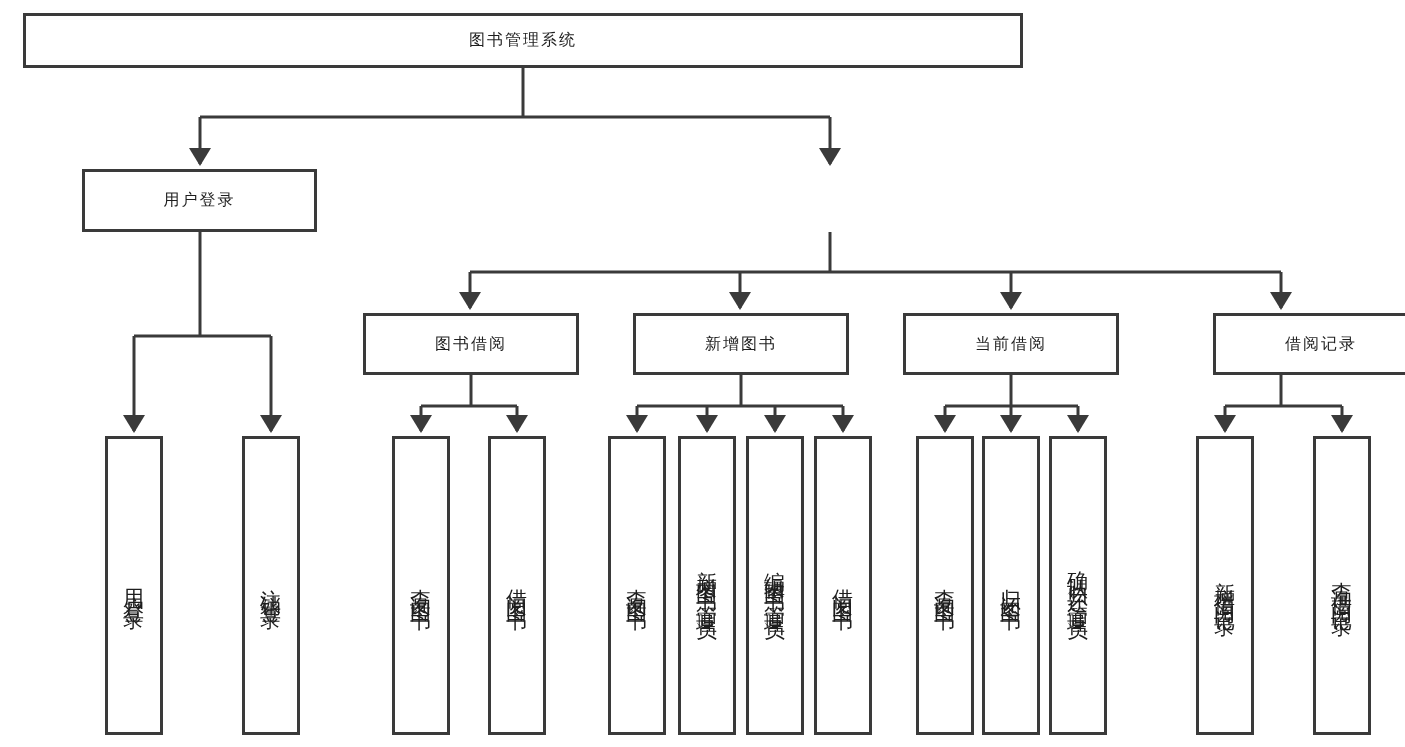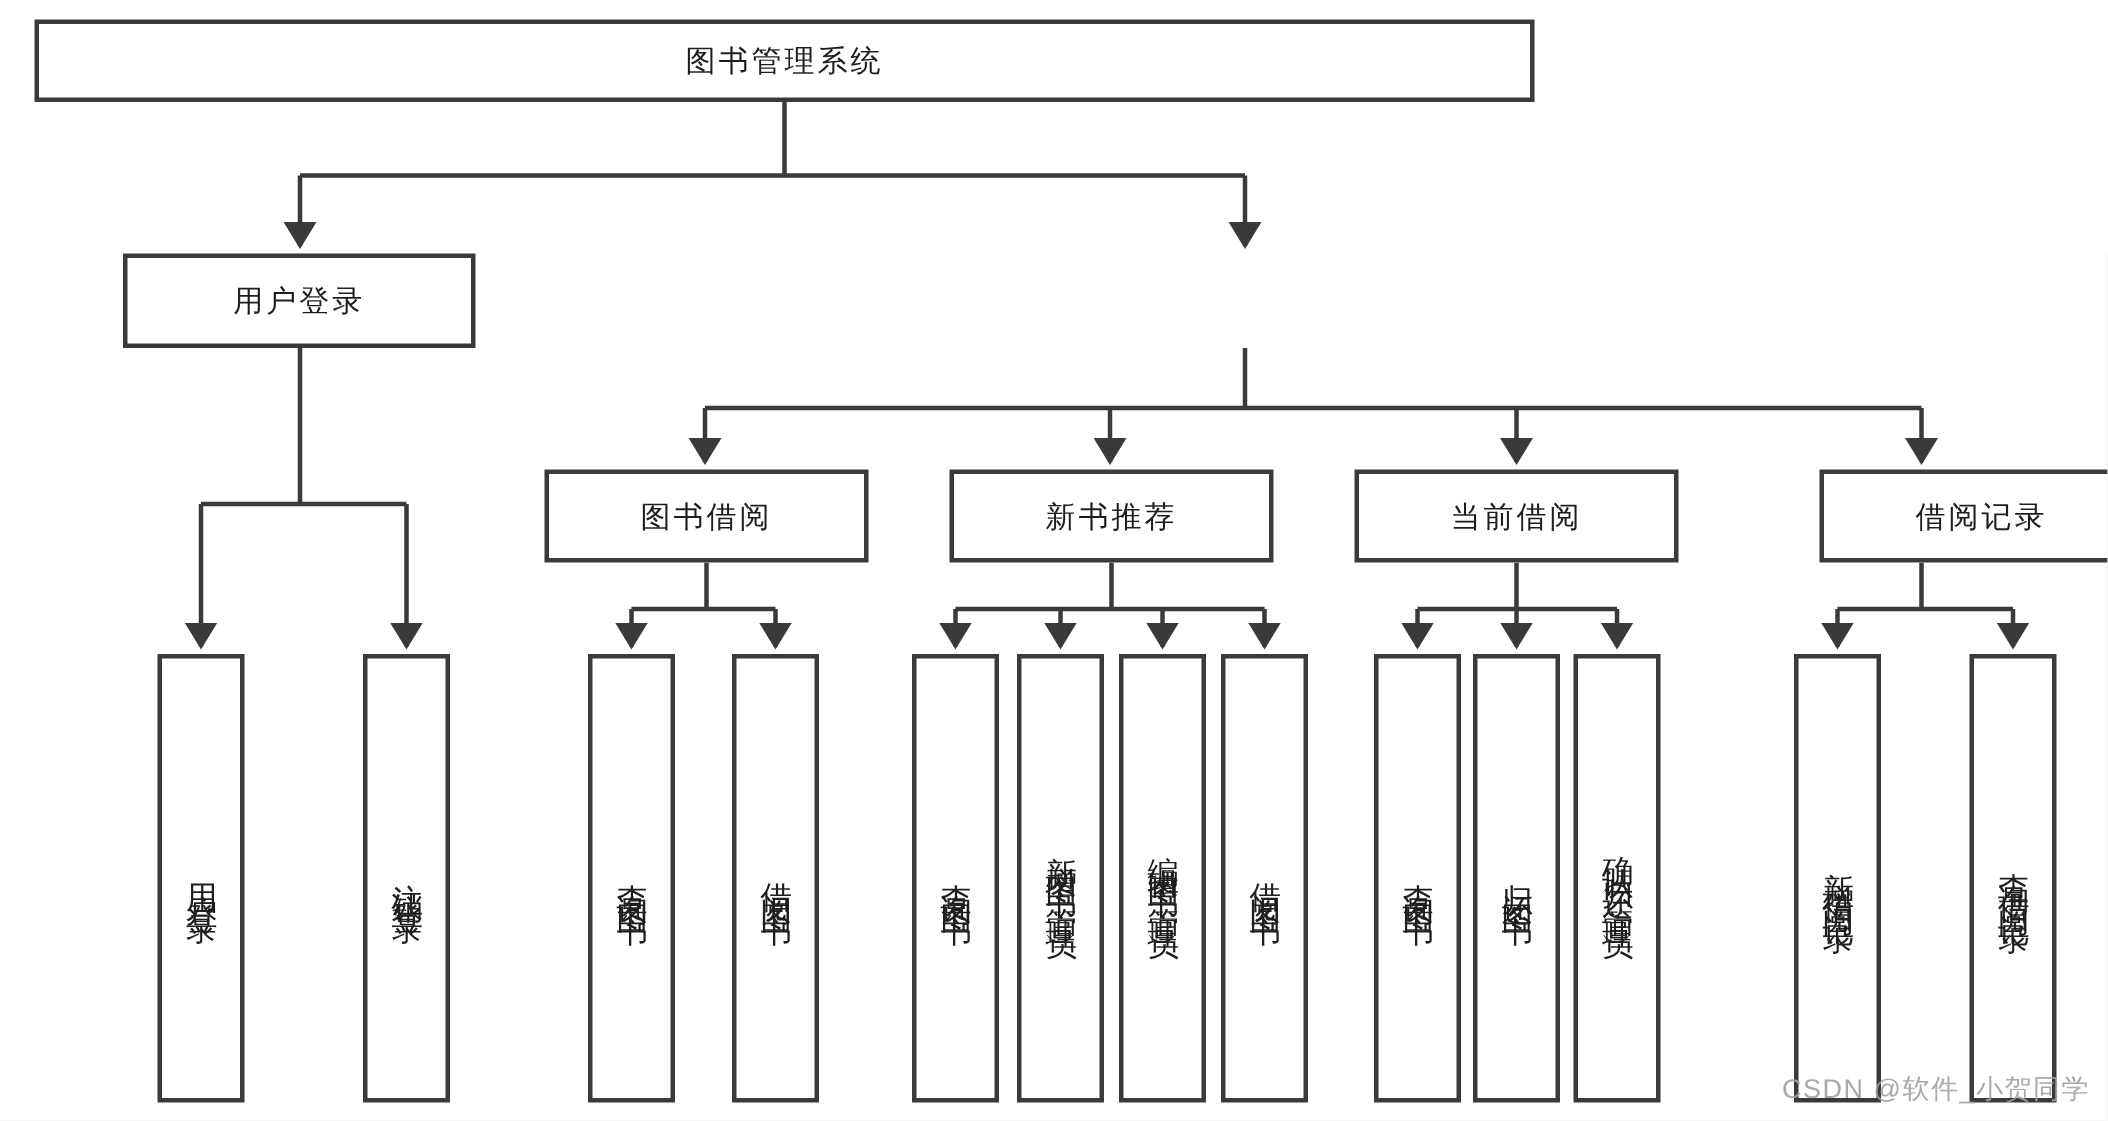--- a/index.html
+++ b/index.html
@@ -23,21 +23,21 @@
     position:absolute;
     box-sizing:border-box;
     border:3px solid var(--line);
     background:var(--bg);
     display:flex;
     align-items:center;
     justify-content:center;
     color:var(--text);
   }
   .node .hlabel{
-    font-size:20px;
+    font-size:16px;
     letter-spacing:2px;
     white-space:nowrap;
     color:var(--text);
   }
   .node .vlabel{
     writing-mode:vertical-rl;
     text-orientation:mixed;
     font-size:21px;
     letter-spacing:7px;
     line-height:1;
@@ -135,21 +135,21 @@
   </div>
 
   <div class="node lv2 n-user">
     <span class="hlabel">用户登录</span>
   </div>
 
   <div class="node lv3 n-rec">
     <span class="hlabel">图书借阅</span>
   </div>
   <div class="node lv3 n-bor">
-    <span class="hlabel">新书推荐</span>
+    <span class="hlabel">新增图书</span>
   </div>
   <div class="node lv3 n-cur">
     <span class="hlabel">当前借阅</span>
   </div>
   <div class="node lv3 n-his">
     <span class="hlabel">借阅记录</span>
   </div>
 
   <div class="node lv4 p-login1">
     <span class="vlabel">用户登录</span>
@@ -188,14 +188,13 @@
     <span class="vlabel">确认归还（管理员）</span>
   </div>
 
   <div class="node lv4 p-his1">
     <span class="vlabel">新增借阅记录</span>
   </div>
   <div class="node lv4 p-his2">
     <span class="vlabel">查询借阅记录</span>
   </div>
 
-  <div id="watermark">CSDN @软件_小贺同学</div>
 </div>
 
 </body></html>

